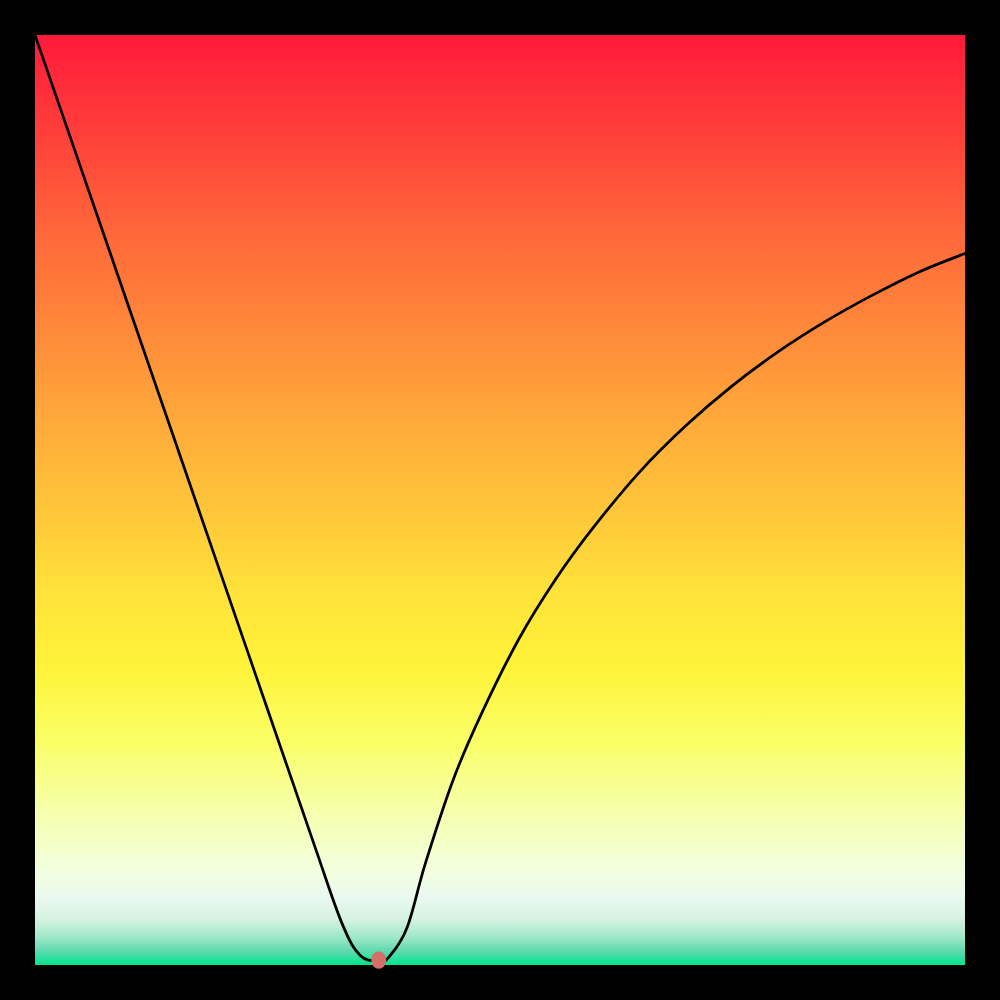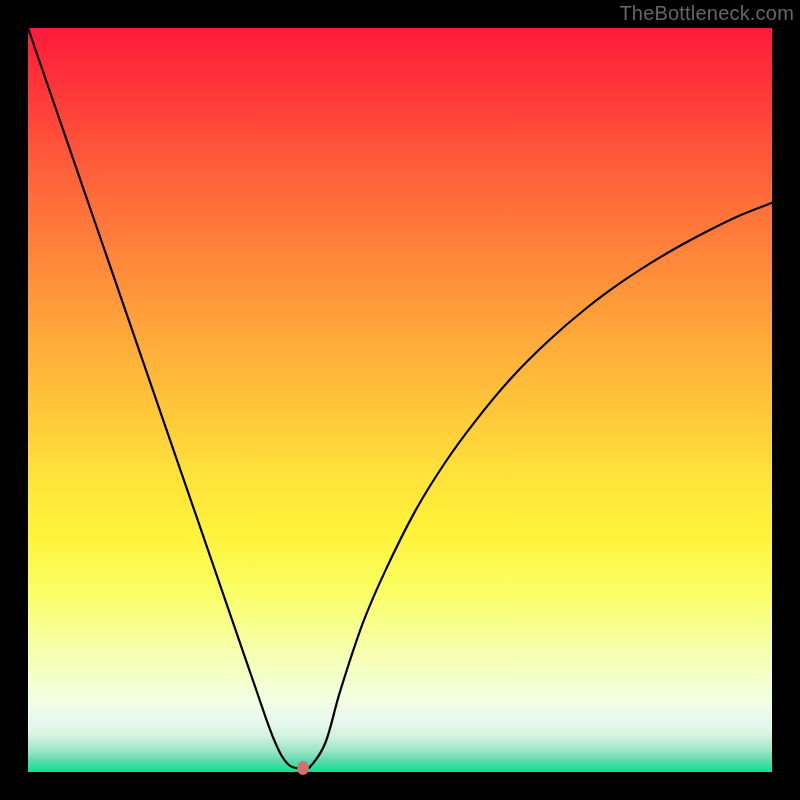--- a/index.html
+++ b/index.html
@@ -75,21 +75,20 @@
     height: 14px;
     border-radius: 50%;
     transform: translate(-50%, -50%);
     pointer-events: none;
   }
 </style>
 </head>
 <body>
 
 <div class="frame">
-  <div class="watermark">TheBottleneck.com</div>
 
   <div class="plot">
     <div class="gradient"></div>
 
     <svg class="curve" viewBox="0 0 744 744" preserveAspectRatio="none">
       <path id="curve-path" d="M 0.00 0.00 C 6.70 19.42, 23.81 69.04, 37.20 107.88 C 50.59 146.72, 61.01 176.92, 74.40 215.76 C 87.79 254.60, 98.21 284.80, 111.60 323.64 C 124.99 362.48, 135.41 392.68, 148.80 431.52 C 162.19 470.36, 172.61 500.56, 186.00 539.40 C 199.39 578.24, 212.49 616.48, 223.20 647.28 C 233.91 678.08, 238.82 694.45, 245.52 710.52 C 252.22 726.59, 255.04 731.20, 260.40 736.56 C 265.76 741.92, 271.26 740.01, 275.28 740.28 C 279.30 740.55, 278.70 742.74, 282.72 738.05 C 286.74 733.36, 292.24 727.90, 297.60 714.24 C 302.96 700.58, 305.78 683.59, 312.48 662.16 C 319.18 640.73, 326.76 616.63, 334.80 595.20 C 342.84 573.77, 347.75 563.21, 357.12 543.12 C 366.49 523.03, 376.17 503.02, 386.88 483.60 C 397.59 464.18, 405.93 451.31, 416.64 435.24 C 427.35 419.17, 434.35 409.72, 446.40 394.32 C 458.45 378.92, 470.21 364.41, 483.60 349.68 C 496.99 334.95, 507.41 324.93, 520.80 312.48 C 534.19 300.03, 544.61 291.20, 558.00 280.49 C 571.39 269.77, 581.81 262.20, 595.20 252.96 C 608.59 243.72, 619.01 237.19, 632.40 229.15 C 645.79 221.12, 656.21 215.42, 669.60 208.32 C 682.99 201.22, 693.41 195.75, 706.80 189.72 C 720.19 183.69, 737.30 177.52, 744.00 174.84"></path>
     </svg>
 
     <div id="marker" class="marker" style="left: 275.28px; top: 740.28px; background: rgb(212, 112, 104);"></div>
   </div>

